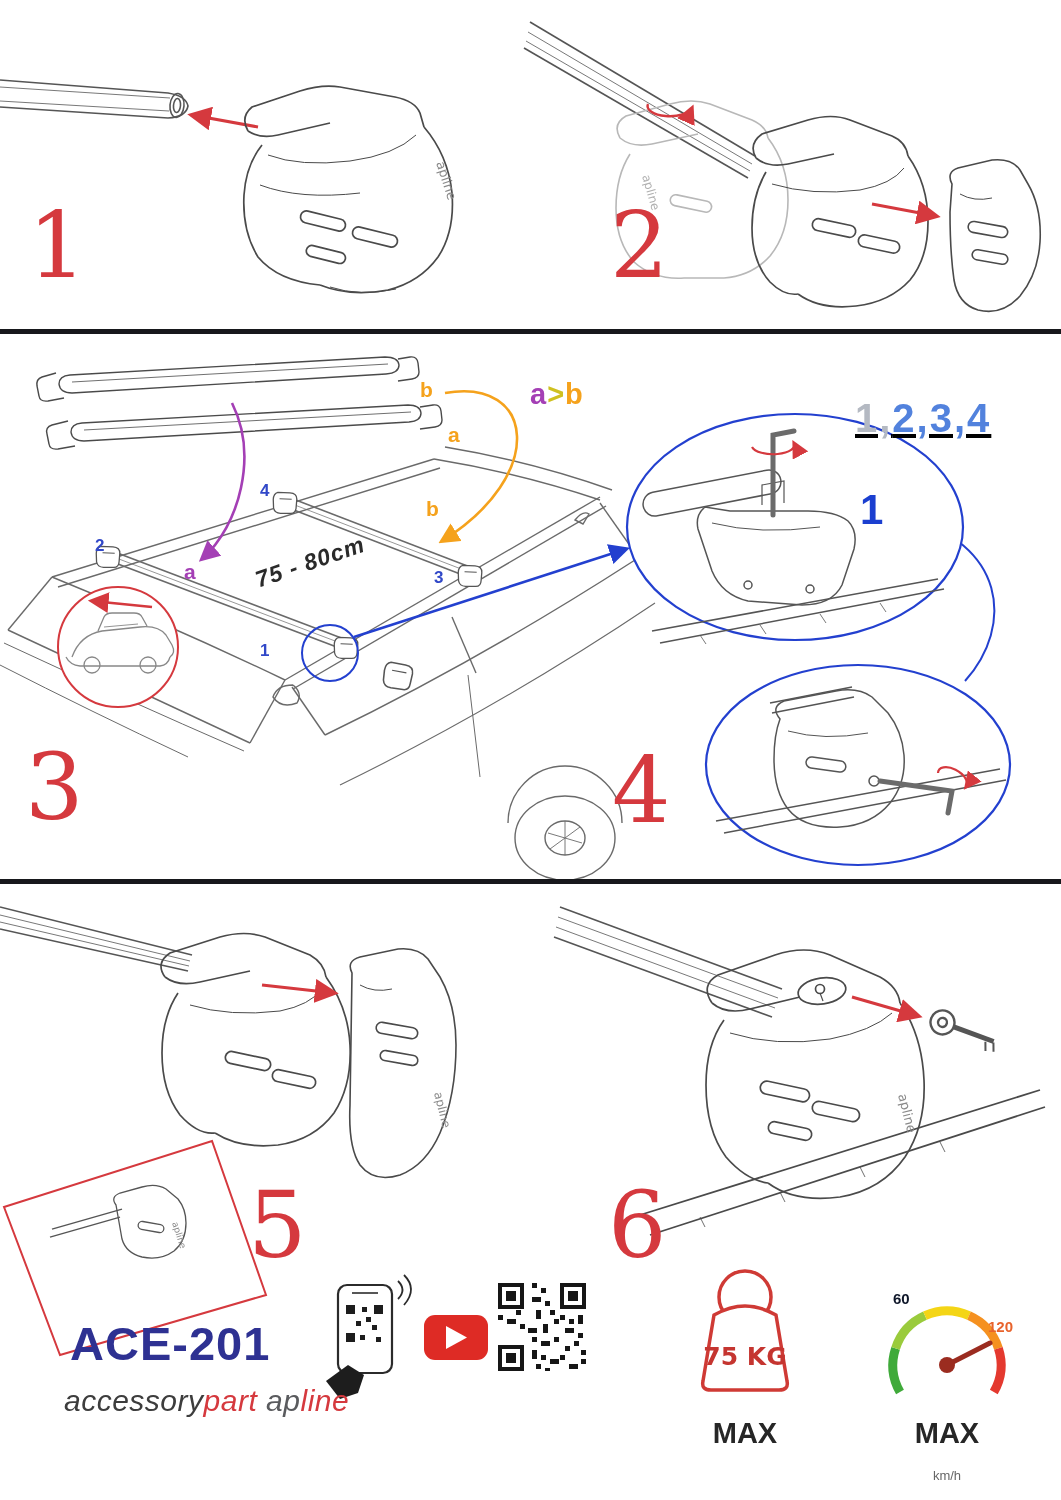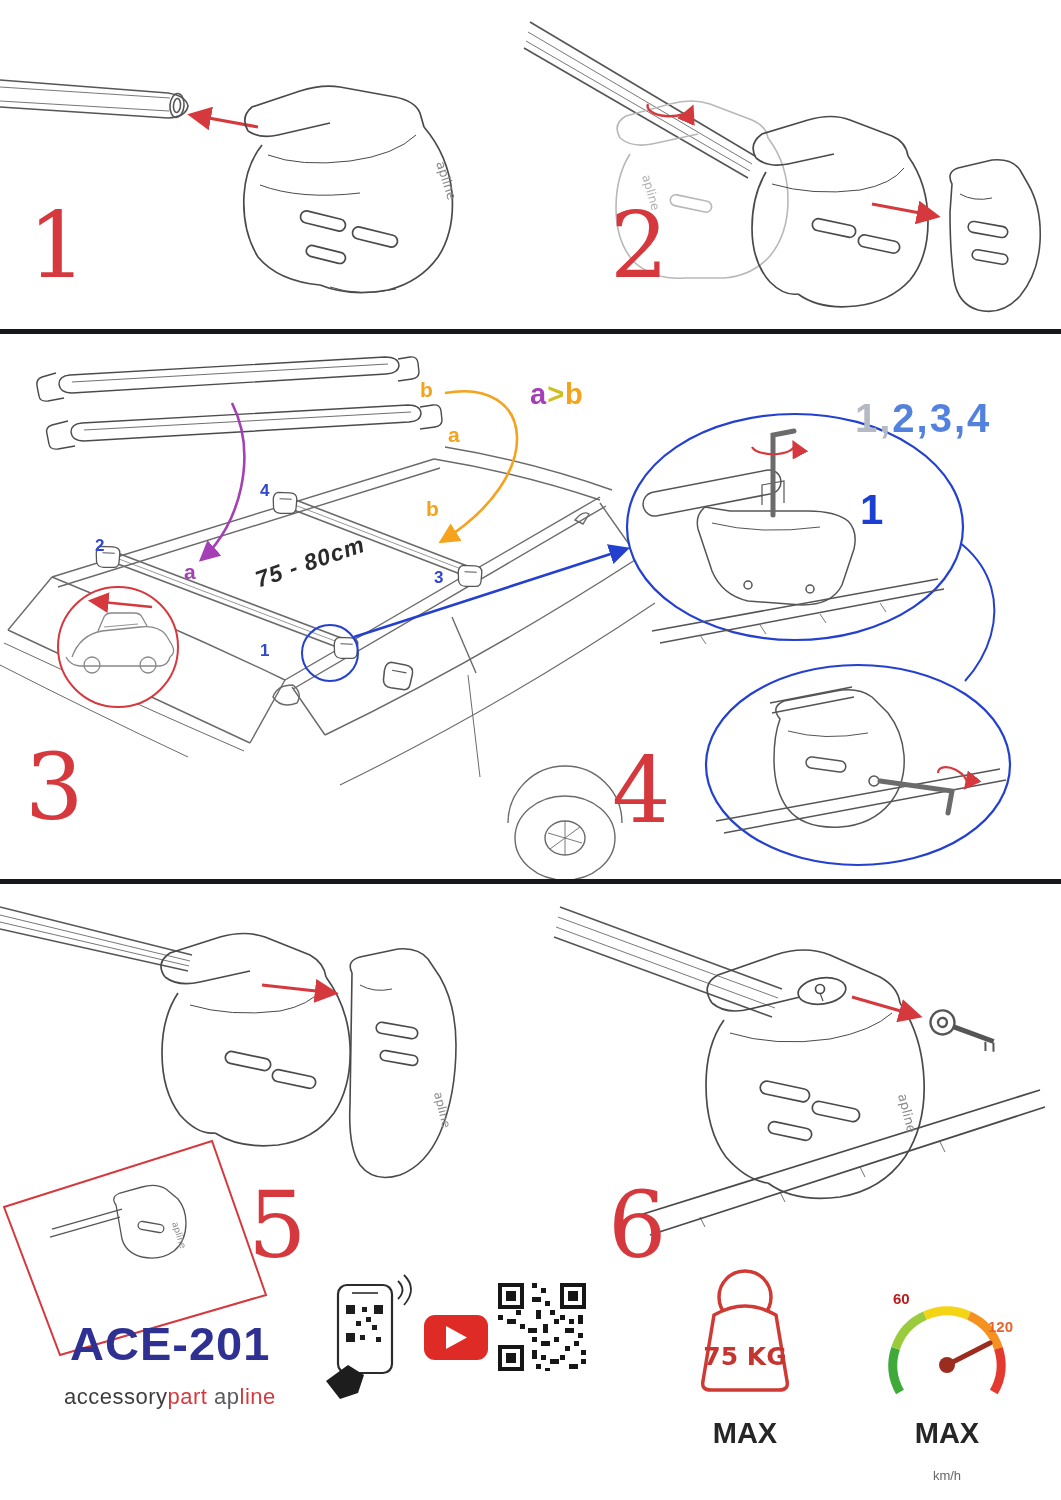--- a/index.html
+++ b/index.html
@@ -15,25 +15,25 @@
   .blue{color:#3148c8}.deepblue{color:#1b3fd0}
   .formula{font-size:29px;font-weight:bold;letter-spacing:1px;}
   .sequence{font-size:40px;font-weight:bold;letter-spacing:2px;}
   .seq-gray{color:#b4b9c2}.seq-blue{color:#5282dd}
   .pos{font-size:17px;}
   .barlabel{font-size:21px;}
   .measure{font-size:23px;font-style:italic;color:#2a2a2a;font-weight:bold;
            transform:rotate(-19deg);transform-origin:left top;letter-spacing:1px;}
   .detail-one{font-size:42px;}
   .ace{position:absolute;z-index:3;font-size:47px;font-weight:bold;color:#2e3192;letter-spacing:1px;}
-  .brandline{position:absolute;z-index:3;font-size:22px;letter-spacing:0.5px;}
+  .brandline{position:absolute;z-index:3;font-size:30px;letter-spacing:0.5px;font-style:italic;}
   .b-dark{color:#3d3d3d}.b-red{color:#d5393e}.b-gray{color:#5a5b5e}
   .max{position:absolute;z-index:3;font-size:29px;font-weight:bold;color:#262626;transform:translateX(-50%);text-align:center;}
   .speedlab{position:absolute;z-index:3;font-size:15px;font-weight:bold;}
-  .green{color:#b91c1c}.sorange{color:#e8632c}
+  .green{color:#0f172a}.sorange{color:#e8632c}
   .kmh{position:absolute;z-index:3;font-size:13px;color:#666;transform:translateX(-50%);}
 </style>
 </head>
 <body>
 
 <div id="page">
 
   <svg style="left:0;top:35;" width="510" height="292" viewBox="0 0 510 292">
     <defs>
       <marker id="arRed1" viewBox="0 0 10 10" refX="8" refY="5" markerWidth="8" markerHeight="8" orient="auto-start-reverse">
@@ -408,21 +408,21 @@
   <div class="stepnum" style="left:248px;top:1180px;">5</div>
   <div class="stepnum" style="left:608px;top:1180px;">6</div>
 
   <div class="lbl barlabel orange" style="left:420px;top:378px;">b</div>
   <div class="lbl barlabel orange" style="left:448px;top:423px;">a</div>
 
   <div class="lbl formula" style="left:498px;top:378px;margin-left:32px;">
     <span class="purple">a</span><span class="yellow">&gt;</span><span class="orange">b</span>
   </div>
 
-  <div class="lbl sequence" style="left:855px;top:396px;">
+  <div class="lbl sequence" style="left:855px;top:396px;text-decoration:underline;">
     <span class="seq-gray">1,</span><span class="seq-blue">2,3,4</span>
   </div>
 
   <div class="lbl barlabel orange" style="left:426px;top:497px;">b</div>
   <div class="lbl barlabel purple" style="left:184px;top:560px;">a</div>
 
   <div class="lbl pos blue" style="left:95px;top:536px;">2</div>
   <div class="lbl pos blue" style="left:260px;top:481px;">4</div>
   <div class="lbl pos blue" style="left:260px;top:641px;">1</div>
   <div class="lbl pos blue" style="left:434px;top:568px;">3</div>

